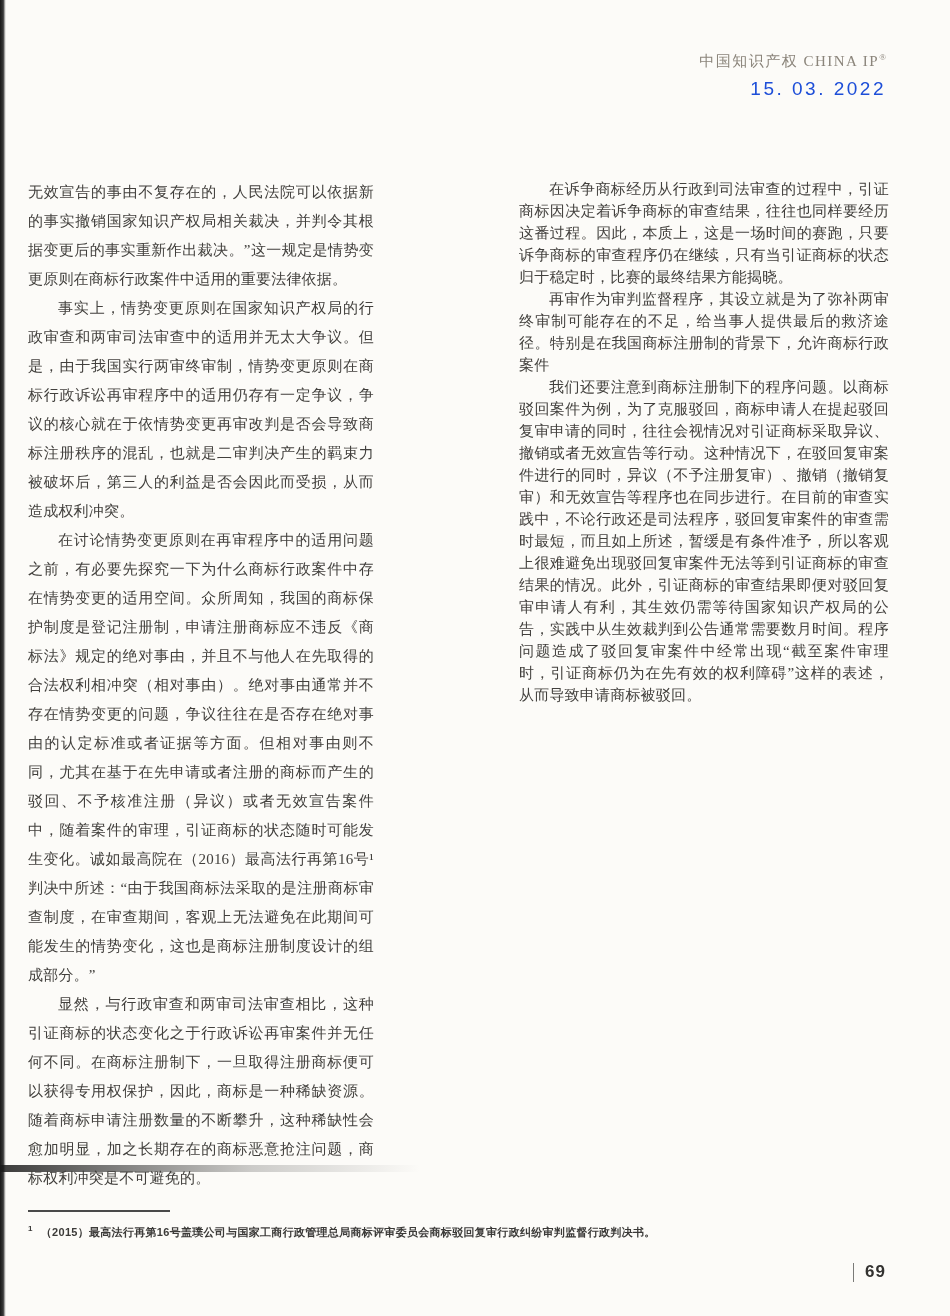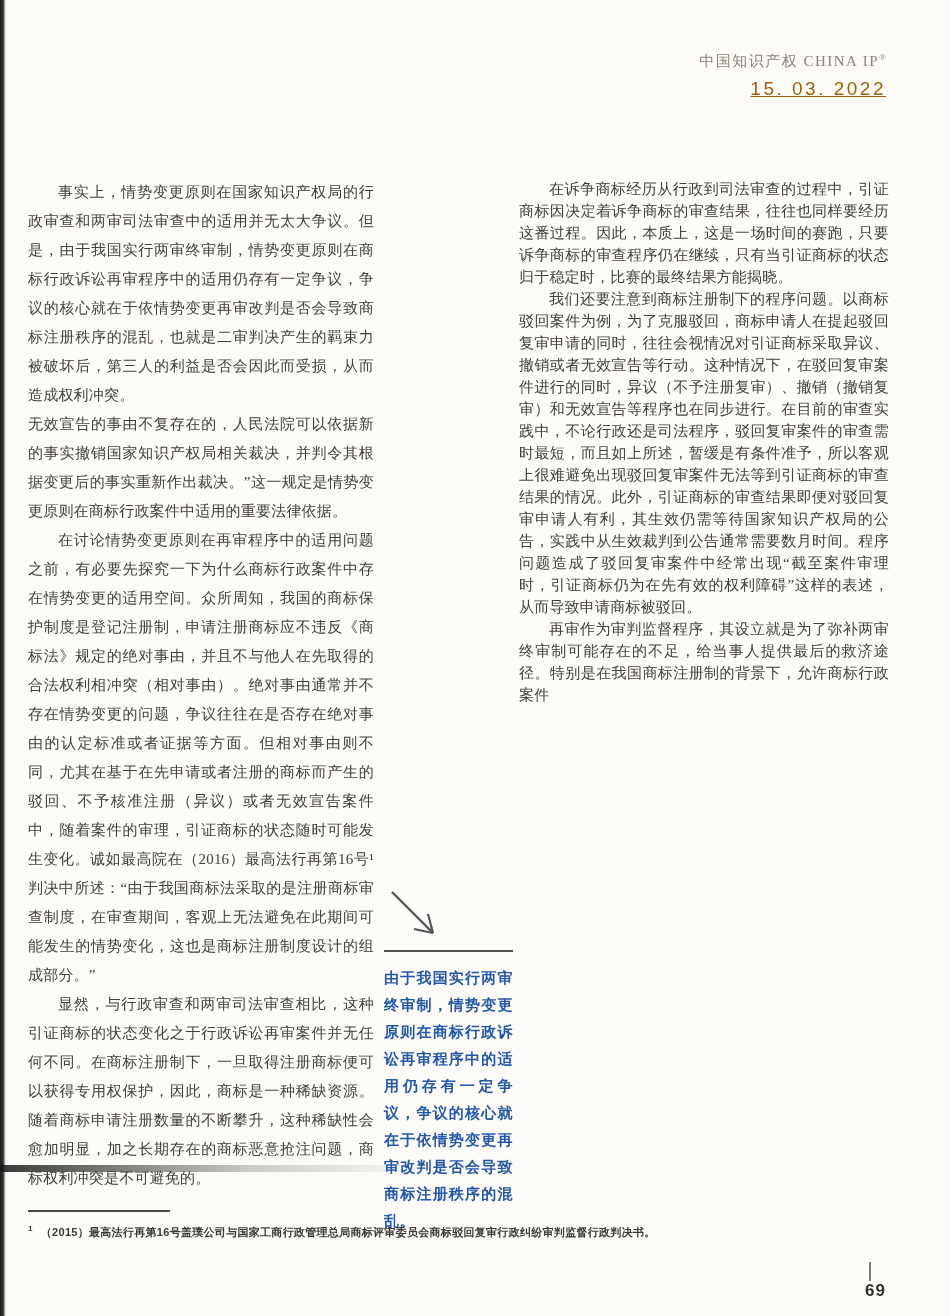--- a/index.html
+++ b/index.html
@@ -25,21 +25,21 @@
   
   .masthead{position:absolute;top:52px;right:64px;text-align:right;}
   .brand{
     font-family:"Liberation Serif", serif;
     font-size:15px;letter-spacing:1.5px;color:#8b857b;
   }
   .brand .reg{font-size:9px;vertical-align:super;letter-spacing:0;}
   .issue-date{
     margin-top:7px;
     font-family:"Liberation Sans", sans-serif;
-    font-size:19px;letter-spacing:2.5px;color:#a16207;text-decoration:underline;
+    font-size:19px;letter-spacing:2.5px;color:#1d4ed8;
   }
 
   
   .col{position:absolute;top:178px;text-align:justify;}
   .col-left{left:28px;width:346px;font-size:15px;line-height:29px;}
   .col-right{left:519px;width:370px;font-size:15px;line-height:22px;}
   .para{margin:0;text-indent:2em;letter-spacing:.2px;}
   .para.no-indent{text-indent:0;}
   .section-heading{
     margin:24px 0 8px 0;
@@ -66,61 +66,49 @@
     font-family:"Liberation Sans", sans-serif;
     font-size:11px;font-weight:600;color:#3b3a38;letter-spacing:.3px;
   }
   .footnote .fn-marker{font-size:8px;vertical-align:super;margin-right:8px;}
 
   
   .pagenum{
     position:absolute;top:1262px;right:64px;
     display:flex;align-items:center;
     font-family:"Liberation Sans", sans-serif;
-    flex-direction:column;
   }
   .pagenum .bar{display:inline-block;width:1.5px;height:19px;background:#7a7a78;margin-right:11px;}
   .pagenum .num{font-size:17px;font-weight:600;color:#333230;letter-spacing:1px;}
 </style>
 </head>
 <body>
 
 <div class="page">
 
   <div class="scan-edge-left"></div>
   <div class="scan-edge-bottom"></div>
 
   <header class="masthead">
     <div class="brand"><span>中国知识产权 CHINA IP</span><span class="reg">®</span></div>
     <div class="issue-date">15. 03. 2022</div>
   </header>
 
   <section class="col col-left">
+    <p class="para no-indent">无效宣告的事由不复存在的，人民法院可以依据新的事实撤销国家知识产权局相关裁决，并判令其根据变更后的事实重新作出裁决。”这一规定是情势变更原则在商标行政案件中适用的重要法律依据。</p>
     <p class="para">事实上，情势变更原则在国家知识产权局的行政审查和两审司法审查中的适用并无太大争议。但是，由于我国实行两审终审制，情势变更原则在商标行政诉讼再审程序中的适用仍存有一定争议，争议的核心就在于依情势变更再审改判是否会导致商标注册秩序的混乱，也就是二审判决产生的羁束力被破坏后，第三人的利益是否会因此而受损，从而造成权利冲突。</p>
-    <p class="para no-indent">无效宣告的事由不复存在的，人民法院可以依据新的事实撤销国家知识产权局相关裁决，并判令其根据变更后的事实重新作出裁决。”这一规定是情势变更原则在商标行政案件中适用的重要法律依据。</p>
     <p class="para">在讨论情势变更原则在再审程序中的适用问题之前，有必要先探究一下为什么商标行政案件中存在情势变更的适用空间。众所周知，我国的商标保护制度是登记注册制，申请注册商标应不违反《商标法》规定的绝对事由，并且不与他人在先取得的合法权利相冲突（相对事由）。绝对事由通常并不存在情势变更的问题，争议往往在是否存在绝对事由的认定标准或者证据等方面。但相对事由则不同，尤其在基于在先申请或者注册的商标而产生的驳回、不予核准注册（异议）或者无效宣告案件中，随着案件的审理，引证商标的状态随时可能发生变化。诚如最高院在（2016）最高法行再第16号¹判决中所述：“由于我国商标法采取的是注册商标审查制度，在审查期间，客观上无法避免在此期间可能发生的情势变化，这也是商标注册制度设计的组成部分。”</p>
     <p class="para">显然，与行政审查和两审司法审查相比，这种引证商标的状态变化之于行政诉讼再审案件并无任何不同。在商标注册制下，一旦取得注册商标便可以获得专用权保护，因此，商标是一种稀缺资源。随着商标申请注册数量的不断攀升，这种稀缺性会愈加明显，加之长期存在的商标恶意抢注问题，商标权利冲突是不可避免的。</p>
   </section>
 
-  <aside class="pullquote">
-    <div class="pq-arrow">
-      <svg width="58" height="56" viewBox="0 0 58 56" aria-hidden="true">
-        <line x1="6" y1="4" x2="47" y2="45" stroke="#55565a" stroke-width="2.4"></line>
-        <line x1="47" y1="45" x2="42" y2="26" stroke="#55565a" stroke-width="2.2"></line>
-        <line x1="47" y1="45" x2="28" y2="41" stroke="#55565a" stroke-width="2.2"></line>
-      </svg>
-    </div>
-    <div class="pq-rule"></div>
-    <p class="pq-text">由于我国实行两审终审制，情势变更原则在商标行政诉讼再审程序中的适用仍存有一定争议，争议的核心就在于依情势变更再审改判是否会导致商标注册秩序的混乱。</p>
-  </aside>
 
   <section class="col col-right">
     <p class="para">在诉争商标经历从行政到司法审查的过程中，引证商标因决定着诉争商标的审查结果，往往也同样要经历这番过程。因此，本质上，这是一场时间的赛跑，只要诉争商标的审查程序仍在继续，只有当引证商标的状态归于稳定时，比赛的最终结果方能揭晓。</p>
+    <p class="para">再审作为审判监督程序，其设立就是为了弥补两审终审制可能存在的不足，给当事人提供最后的救济途径。特别是在我国商标注册制的背景下，允许商标行政案件</p>
     <p class="para">我们还要注意到商标注册制下的程序问题。以商标驳回案件为例，为了克服驳回，商标申请人在提起驳回复审申请的同时，往往会视情况对引证商标采取异议、撤销或者无效宣告等行动。这种情况下，在驳回复审案件进行的同时，异议（不予注册复审）、撤销（撤销复审）和无效宣告等程序也在同步进行。在目前的审查实践中，不论行政还是司法程序，驳回复审案件的审查需时最短，而且如上所述，暂缓是有条件准予，所以客观上很难避免出现驳回复审案件无法等到引证商标的审查结果的情况。此外，引证商标的审查结果即便对驳回复审申请人有利，其生效仍需等待国家知识产权局的公告，实践中从生效裁判到公告通常需要数月时间。程序问题造成了驳回复审案件中经常出现“截至案件审理时，引证商标仍为在先有效的权利障碍”这样的表述，从而导致申请商标被驳回。</p>
-    <p class="para">再审作为审判监督程序，其设立就是为了弥补两审终审制可能存在的不足，给当事人提供最后的救济途径。特别是在我国商标注册制的背景下，允许商标行政案件</p>
   </section>
 
   <div class="footnote-rule"></div>
   <div class="footnote">
     <span class="fn-marker">1</span><span>（2015）最高法行再第16号盖璞公司与国家工商行政管理总局商标评审委员会商标驳回复审行政纠纷审判监督行政判决书。</span>
   </div>
 
   <div class="pagenum">
     <span class="bar"></span>
     <span class="num">69</span>

